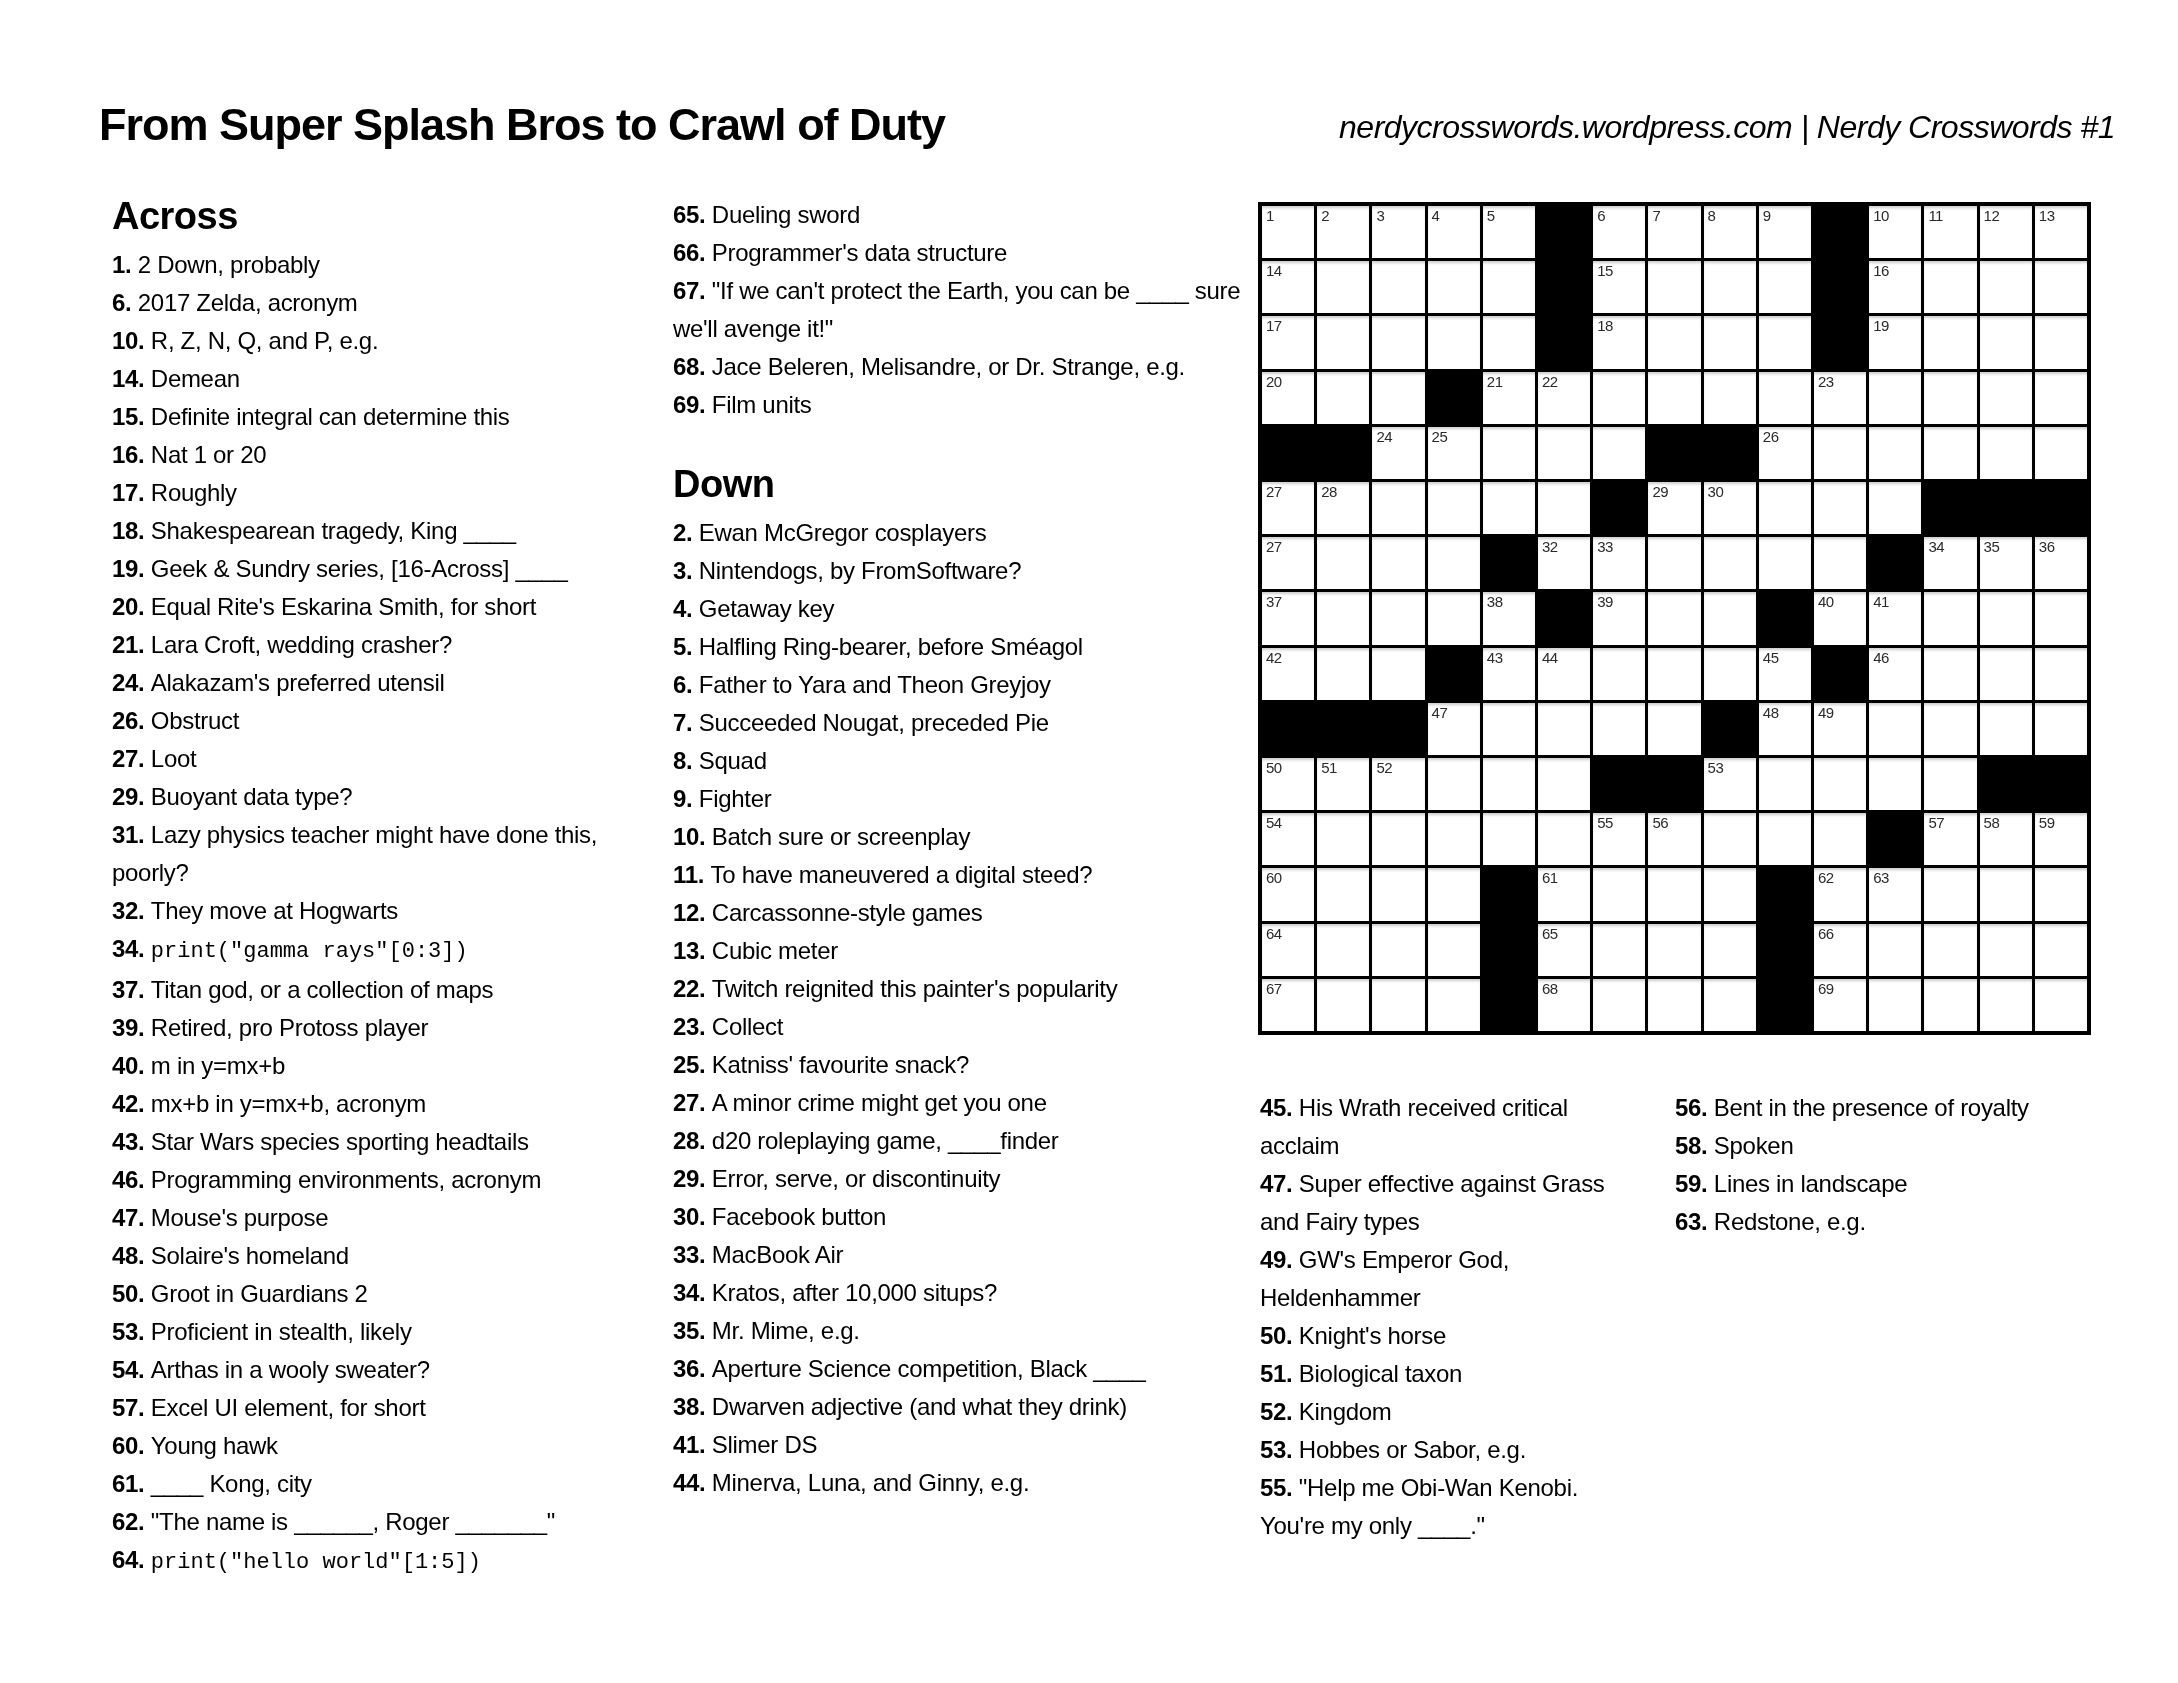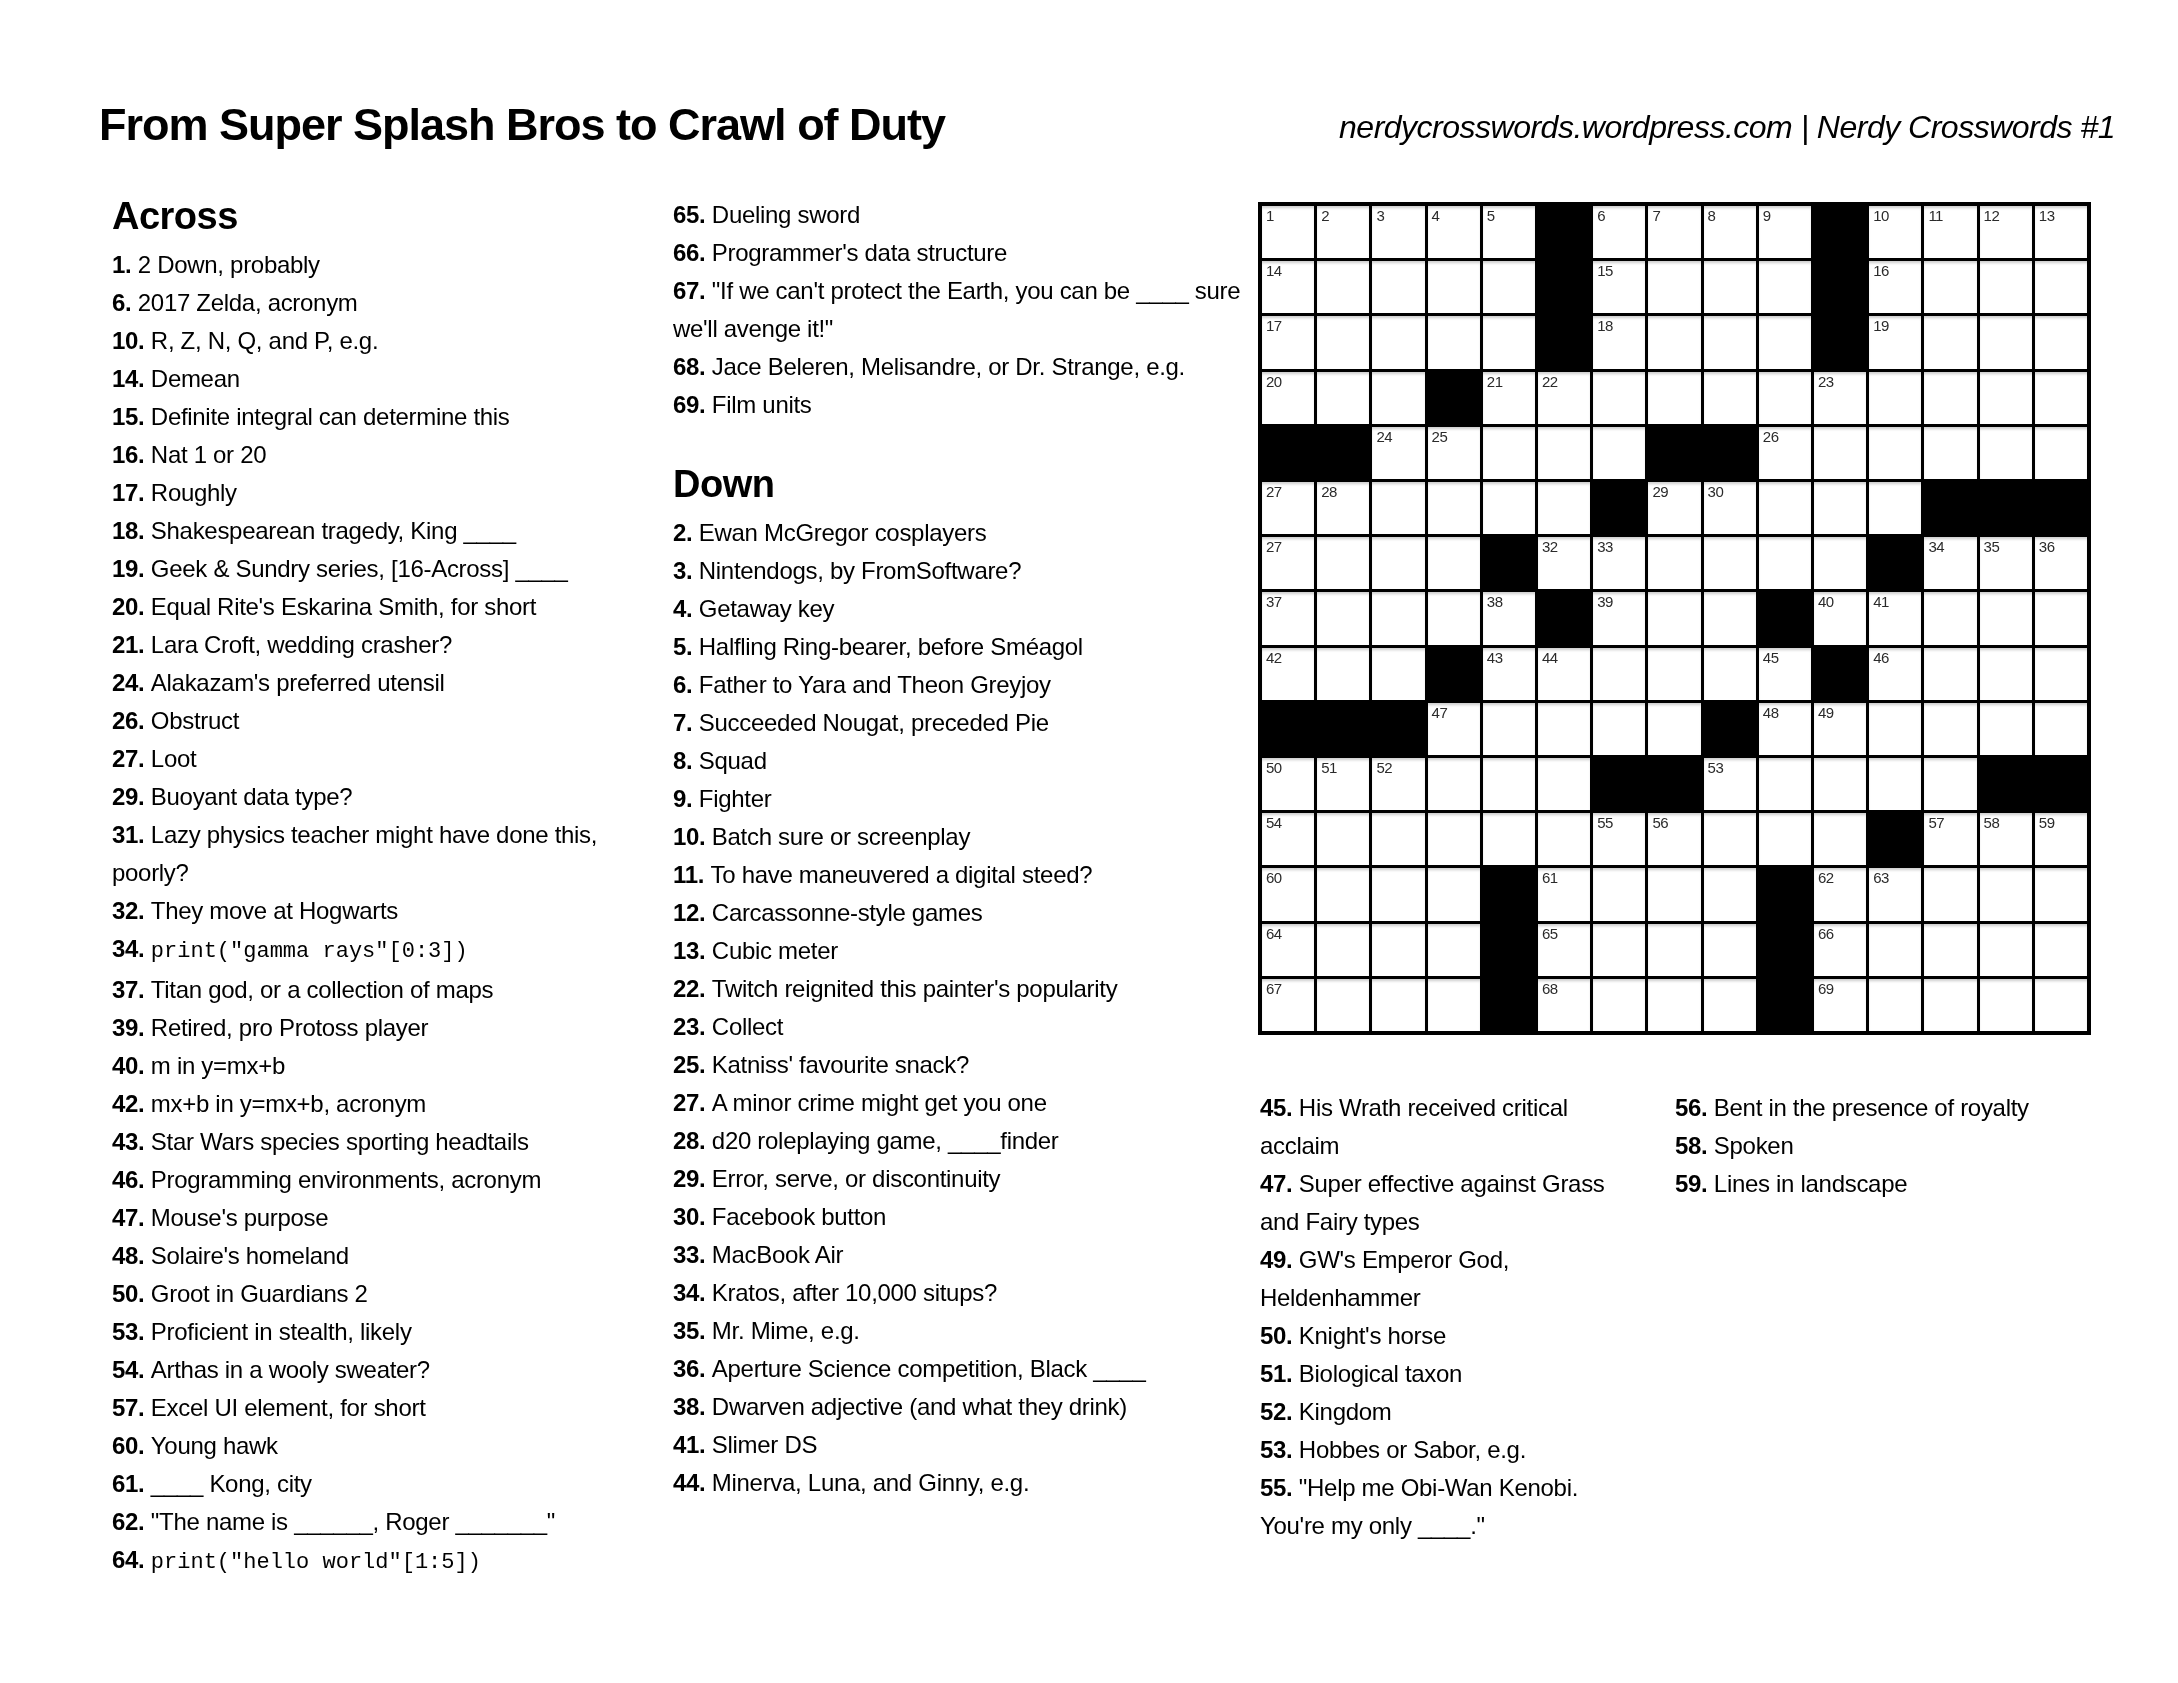--- a/index.html
+++ b/index.html
@@ -151,20 +151,21 @@
       <li class="clue"><span class="cnum">53. </span><span>Hobbes or Sabor, e.g.</span></li>
       <li class="clue"><span class="cnum">55. </span><span>"Help me Obi-Wan Kenobi. You're my only ____."</span></li>
     </ol>
 </section>
 
 <section id="col4" class="col">
   <ol class="clues" id="down-list-3">
       <li class="clue"><span class="cnum">56. </span><span>Bent in the presence of royalty</span></li>
       <li class="clue"><span class="cnum">58. </span><span>Spoken</span></li>
       <li class="clue"><span class="cnum">59. </span><span>Lines in landscape</span></li>
+      <li class="clue"><span class="cnum">63. </span><span>Redstone, e.g.</span></li>
     </ol>
 </section>
 
 <div id="grid">
     <div class="cell">
       <span class="num">1</span>
     </div>
     <div class="cell">
       <span class="num">2</span>
     </div>

